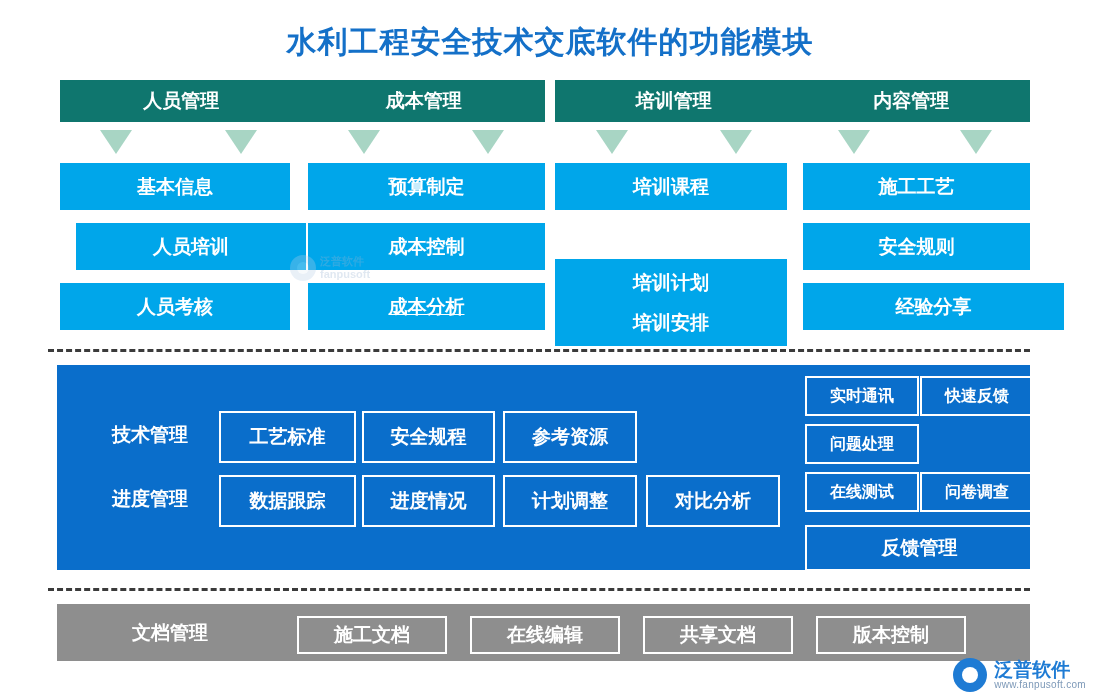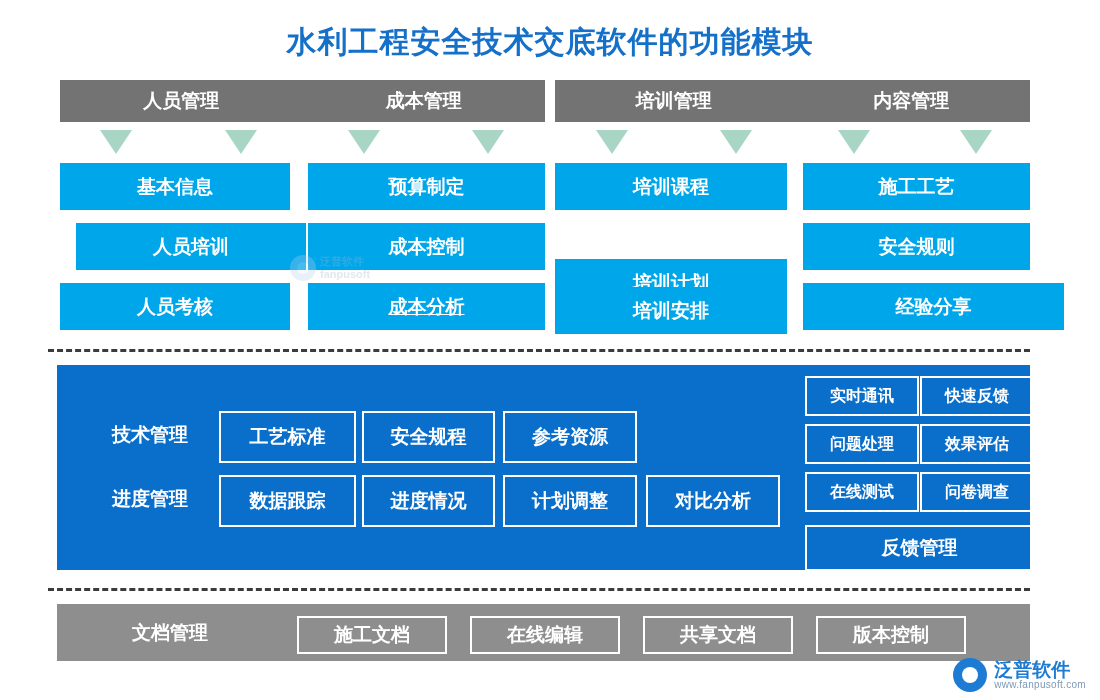--- a/index.html
+++ b/index.html
@@ -29,21 +29,21 @@
     font-size: 30px;
     font-weight: bold;
     color: #1470c8;
     letter-spacing: 1px;
     font-family: "Liberation Sans", sans-serif;
   }
   .hdr-group {
     position: absolute;
     top: 80px;
     height: 42px;
-    background: #737373;
+    background: #0f766e;
     display: flex;
   }
   .hdr-group .hdr-cell {
     flex: 1;
     color: #fff;
     font-size: 19px;
     font-weight: bold;
     display: flex;
     align-items: center;
     justify-content: center;
@@ -285,21 +285,21 @@
   <div class="card" style="left:60px;  top:163px; width:230px;">基本信息</div>
   <div class="card" style="left:76px;  top:223px; width:230px;">人员培训</div>
   <div class="card" style="left:60px;  top:283px; width:230px;">人员考核</div>
 
   <div class="card" style="left:308px; top:163px; width:237px;">预算制定</div>
   <div class="card" style="left:308px; top:223px; width:237px;">成本控制</div>
   <div class="card" style="left:308px; top:283px; width:237px;text-decoration:underline;">成本分析</div>
 
   <div class="card" style="left:555px; top:163px; width:232px;">培训课程</div>
   <div class="card" style="left:555px; top:223px; width:232px;margin-top:36px;">培训计划</div>
-  <div class="card" style="left:555px; top:287px; width:232px;">培训安排</div>
+  <div class="card" style="left:555px; top:299px; width:232px;">培训安排</div>
 
   <div class="card" style="left:803px; top:163px; width:227px;">施工工艺</div>
   <div class="card" style="left:803px; top:223px; width:227px;">安全规则</div>
   <div class="card" style="left:803px; top:283px; width:261px;">经验分享</div>
 
   <div id="watermark-center">
     <div class="wm-mark"></div>
     <div class="wm-txt">
       <div>泛普软件</div>
       <div>fanpusoft</div>
@@ -318,21 +318,20 @@
   <div class="mid-box" style="left:503px; top:411px; width:130px;">参考资源</div>
 
   <div class="mid-box" style="left:219px; top:475px; width:133px;">数据跟踪</div>
   <div class="mid-box" style="left:362px; top:475px; width:129px;">进度情况</div>
   <div class="mid-box" style="left:503px; top:475px; width:130px;">计划调整</div>
   <div class="mid-box" style="left:646px; top:475px; width:130px;">对比分析</div>
 
   <div class="side-box" style="left:805px; top:376px; width:110px;">实时通讯</div>
   <div class="side-box" style="left:920px; top:376px; width:110px;">快速反馈</div>
   <div class="side-box" style="left:805px; top:424px; width:110px;">问题处理</div>
-  <div class="side-box" style="left:920px; top:424px; width:110px;">效果评估</div>
   <div class="side-box" style="left:805px; top:472px; width:110px;">在线测试</div>
   <div class="side-box" style="left:920px; top:472px; width:110px;">问卷调查</div>
 
   <div id="feedback-mgmt">反馈管理</div>
 
   <div class="dashed" style="top:588px;"></div>
 
   <div id="doc-bar"></div>
   <div id="doc-label">文档管理</div>
   <div class="doc-box" style="left:297px; width:146px;">施工文档</div>

